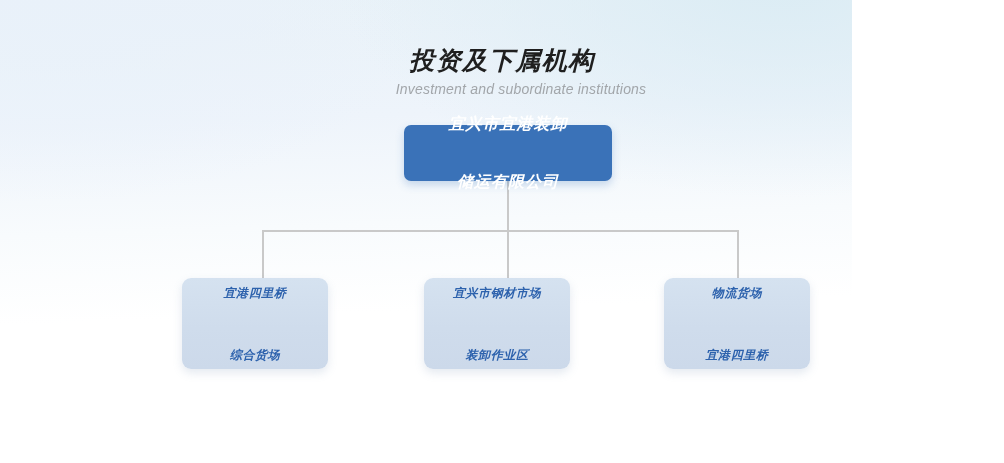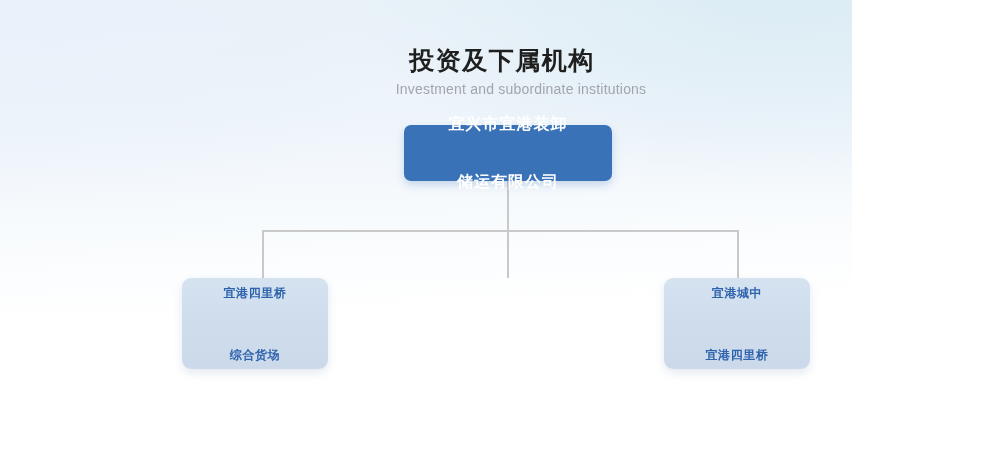--- a/index.html
+++ b/index.html
@@ -15,20 +15,21 @@
 
   #canvas {
     position: relative;
     width: 852px;
     height: 463px;
     background:
       radial-gradient(ellipse 620px 300px at 92% -4%, #dbecf4 0%, rgba(219,236,244,0) 72%),
       radial-gradient(ellipse 560px 300px at 6% -2%, #e9f1fa 0%, rgba(233,241,250,0) 70%),
       linear-gradient(178deg, #e9f2f8 0%, #eef4fb 26%, #f8fbfd 48%, #ffffff 66%, #ffffff 100%);
     overflow: hidden;
+    font-style: italic;
   }
 
   
   .heading {
     position: absolute;
     left: 0;
     top: 44px;
     width: 1004px;
     text-align: center;
   }
@@ -134,19 +135,23 @@
   <div class="node node-root" id="node-root">
     <div class="node-line">宜兴市宜港装卸</div>
     <div class="node-line">储运有限公司</div>
   </div>
 
   <div class="node node-child" id="node-child-0">
     <div class="node-line">宜港四里桥</div>
     <div class="node-line">综合货场</div>
   </div>
 
+  <div class="node node-child" id="node-child-1">
+    <div class="node-line">宜兴市钢材市场</div>
+    <div class="node-line">装卸作业区</div>
+  </div>
 
   <div class="node node-child" id="node-child-2">
-    <div class="node-line">宜港城中</div>
+    <div class="node-line">物流货场</div>
     <div class="node-line">宜港四里桥</div>
   </div>
 
 </div>
 
 </body></html>

